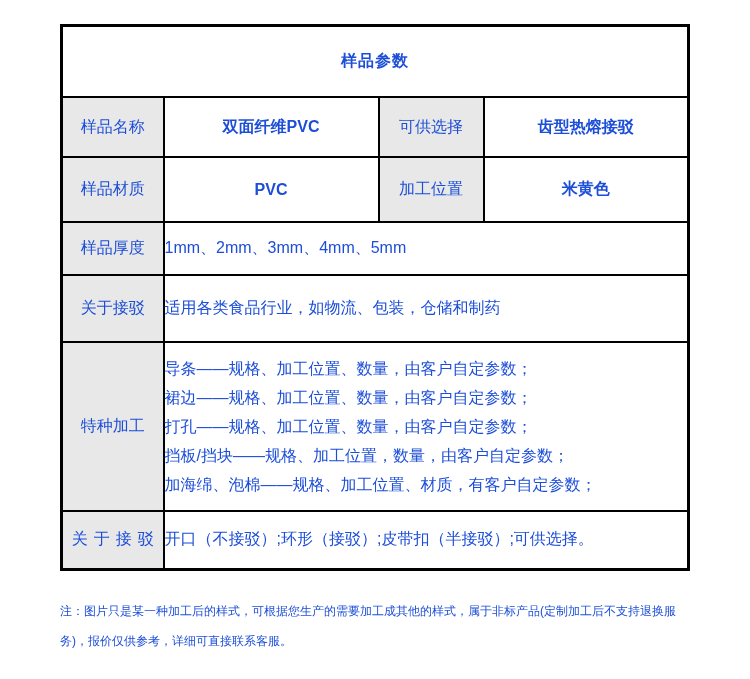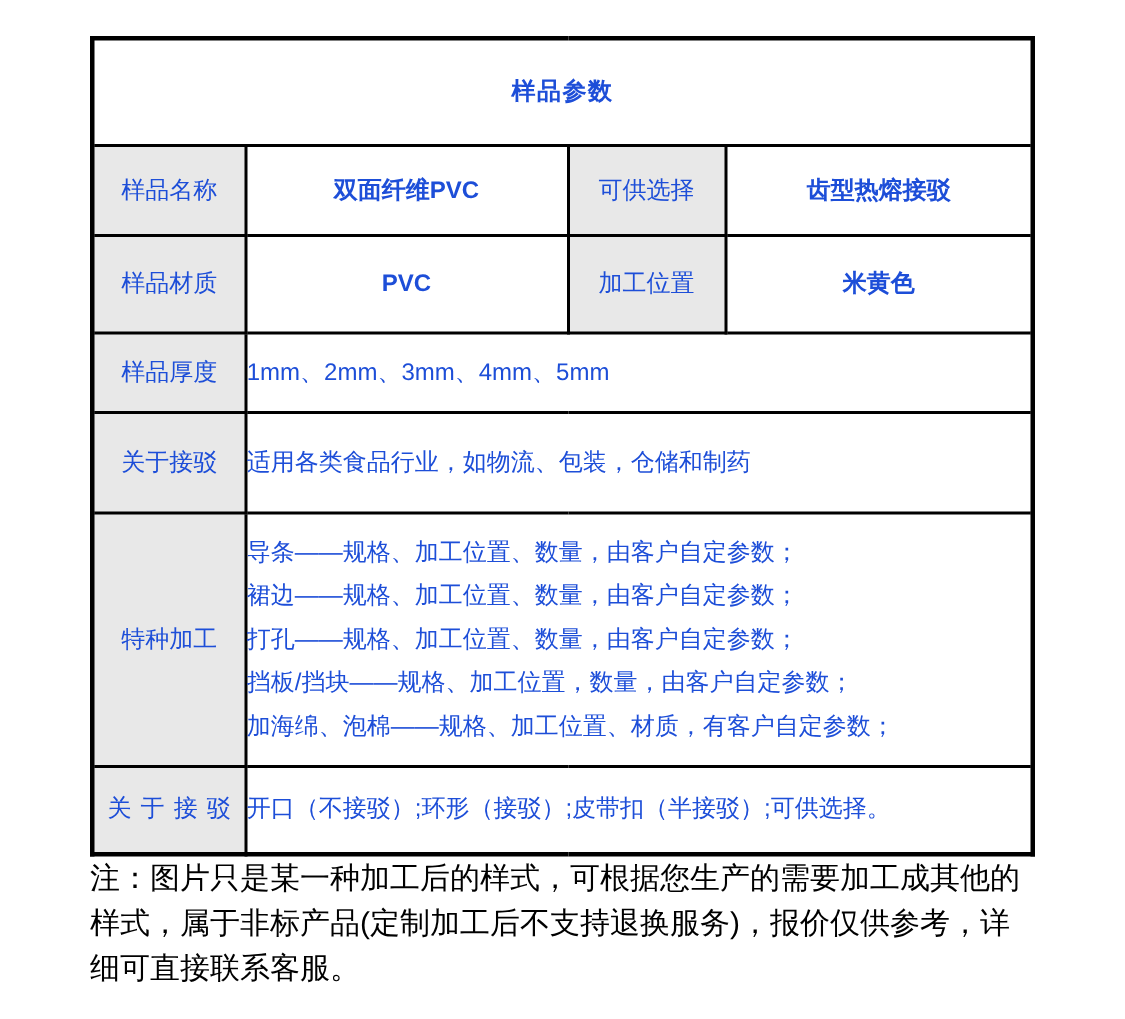--- a/index.html
+++ b/index.html
@@ -67,23 +67,24 @@
   .r2 { height: 65px; }
   .r3 { height: 53px; }
   .r4 { height: 67px; }
   .r5 { height: 169px; }
   .r6 { height: 58px; }
   .multiline {
     line-height: 29px;
   }
   .note {
     width: 632px;
-    font-size: 20px;
+    margin-top: 25px;
+    font-size: 12px;
     line-height: 30px;
-    color: #000000;
+    color: #1d4ed8;
     text-align: left;
   }
 </style>
 </head>
 <body>
 
 <div class="page">
   <table class="spec-table">
     <colgroup>
       <col style="width:102px">

